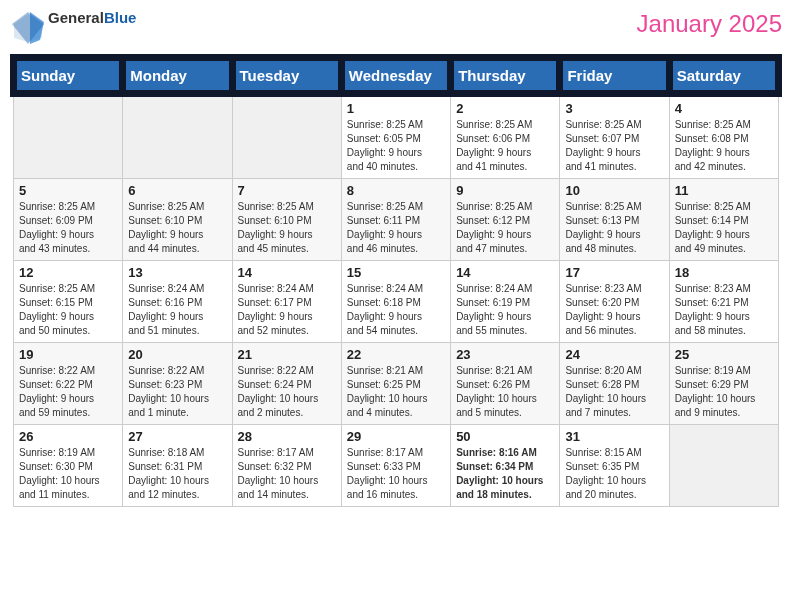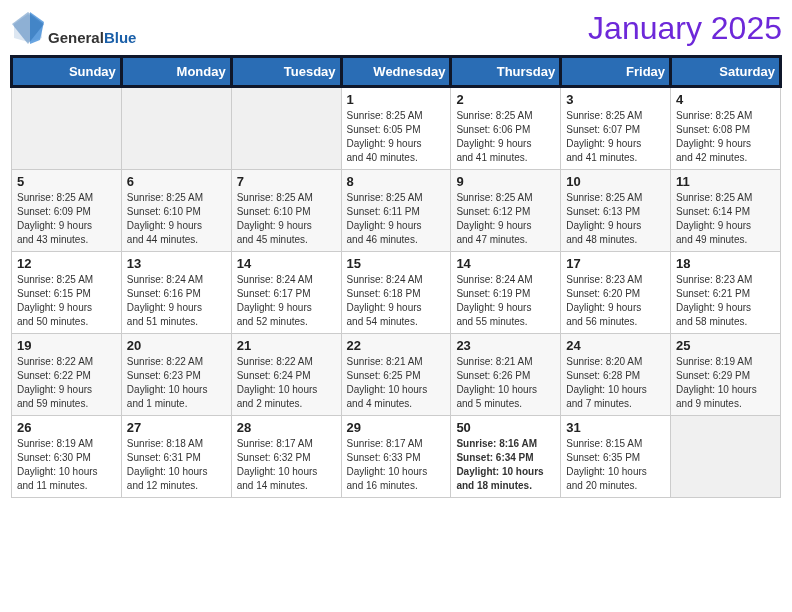--- a/index.html
+++ b/index.html
@@ -11,48 +11,48 @@
       padding: 10px;
     }
     .header {
       display: flex;
       justify-content: space-between;
       align-items: flex-start;
       margin-bottom: 8px;
     }
     .logo {
       display: flex;
-      align-items: flex-end;
+      align-items: flex-start;
       gap: 2px;
     }
     .title-block {
       text-align: right;
     }
     .month-title {
-      font-size: 32px;
+      font-size: 24px;
       font-weight: normal;
-      color: #6d28d9;
+      color: #ec4899;
     }
     .location {
       font-size: 14px;
       color: #555;
     }
     .calendar {
       width: 100%;
       border-collapse: collapse;
       border: 1px solid #ccc;
     }
     .calendar th {
       background-color: #2a6db5;
       color: #fff;
       padding: 6px 4px;
-      font-size: 13px;
+      font-size: 15px;
       font-weight: bold;
-      text-align: right;
-      border: 3px solid #0f172a;
+      text-align: left;
+      border: 7px solid #0f172a;
     }
     .calendar td {
       border: 1px solid #ccc;
       vertical-align: top;
       padding: 4px 5px;
       font-size: 10.5px;
       color: #222;
       width: calc(100% / 7);
       height: 80px;
       background: #fff;

